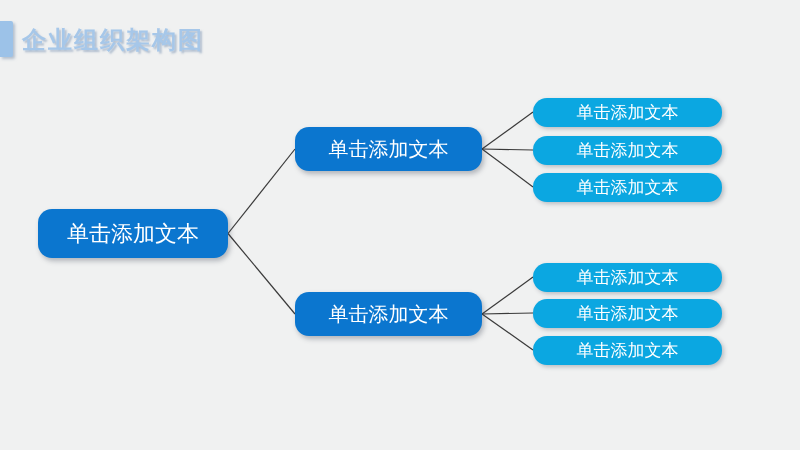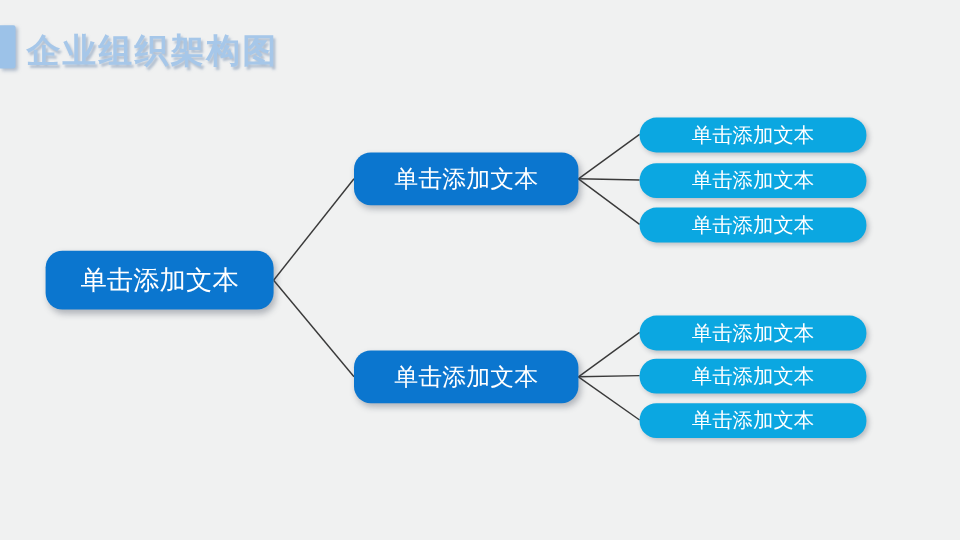--- a/index.html
+++ b/index.html
@@ -24,21 +24,21 @@
     height: 36px;
     background: #9cc2e8;
     border-radius: 0 2px 2px 0;
     box-shadow: 2px 2px 3px rgba(130,150,175,0.55);
   }
   .slide-title {
     position: absolute;
     left: 22px;
     top: 24px;
     margin: 0;
-    font-size: 28px;
+    font-size: 24px;
     font-weight: bold;
     letter-spacing: 2px;
     color: #a6c7e9;
     text-shadow: 2px 2px 2px rgba(125,150,180,0.55);
     font-family: Liberation Mono, monospace;
   }
 
   
   .connectors {
     position: absolute;

